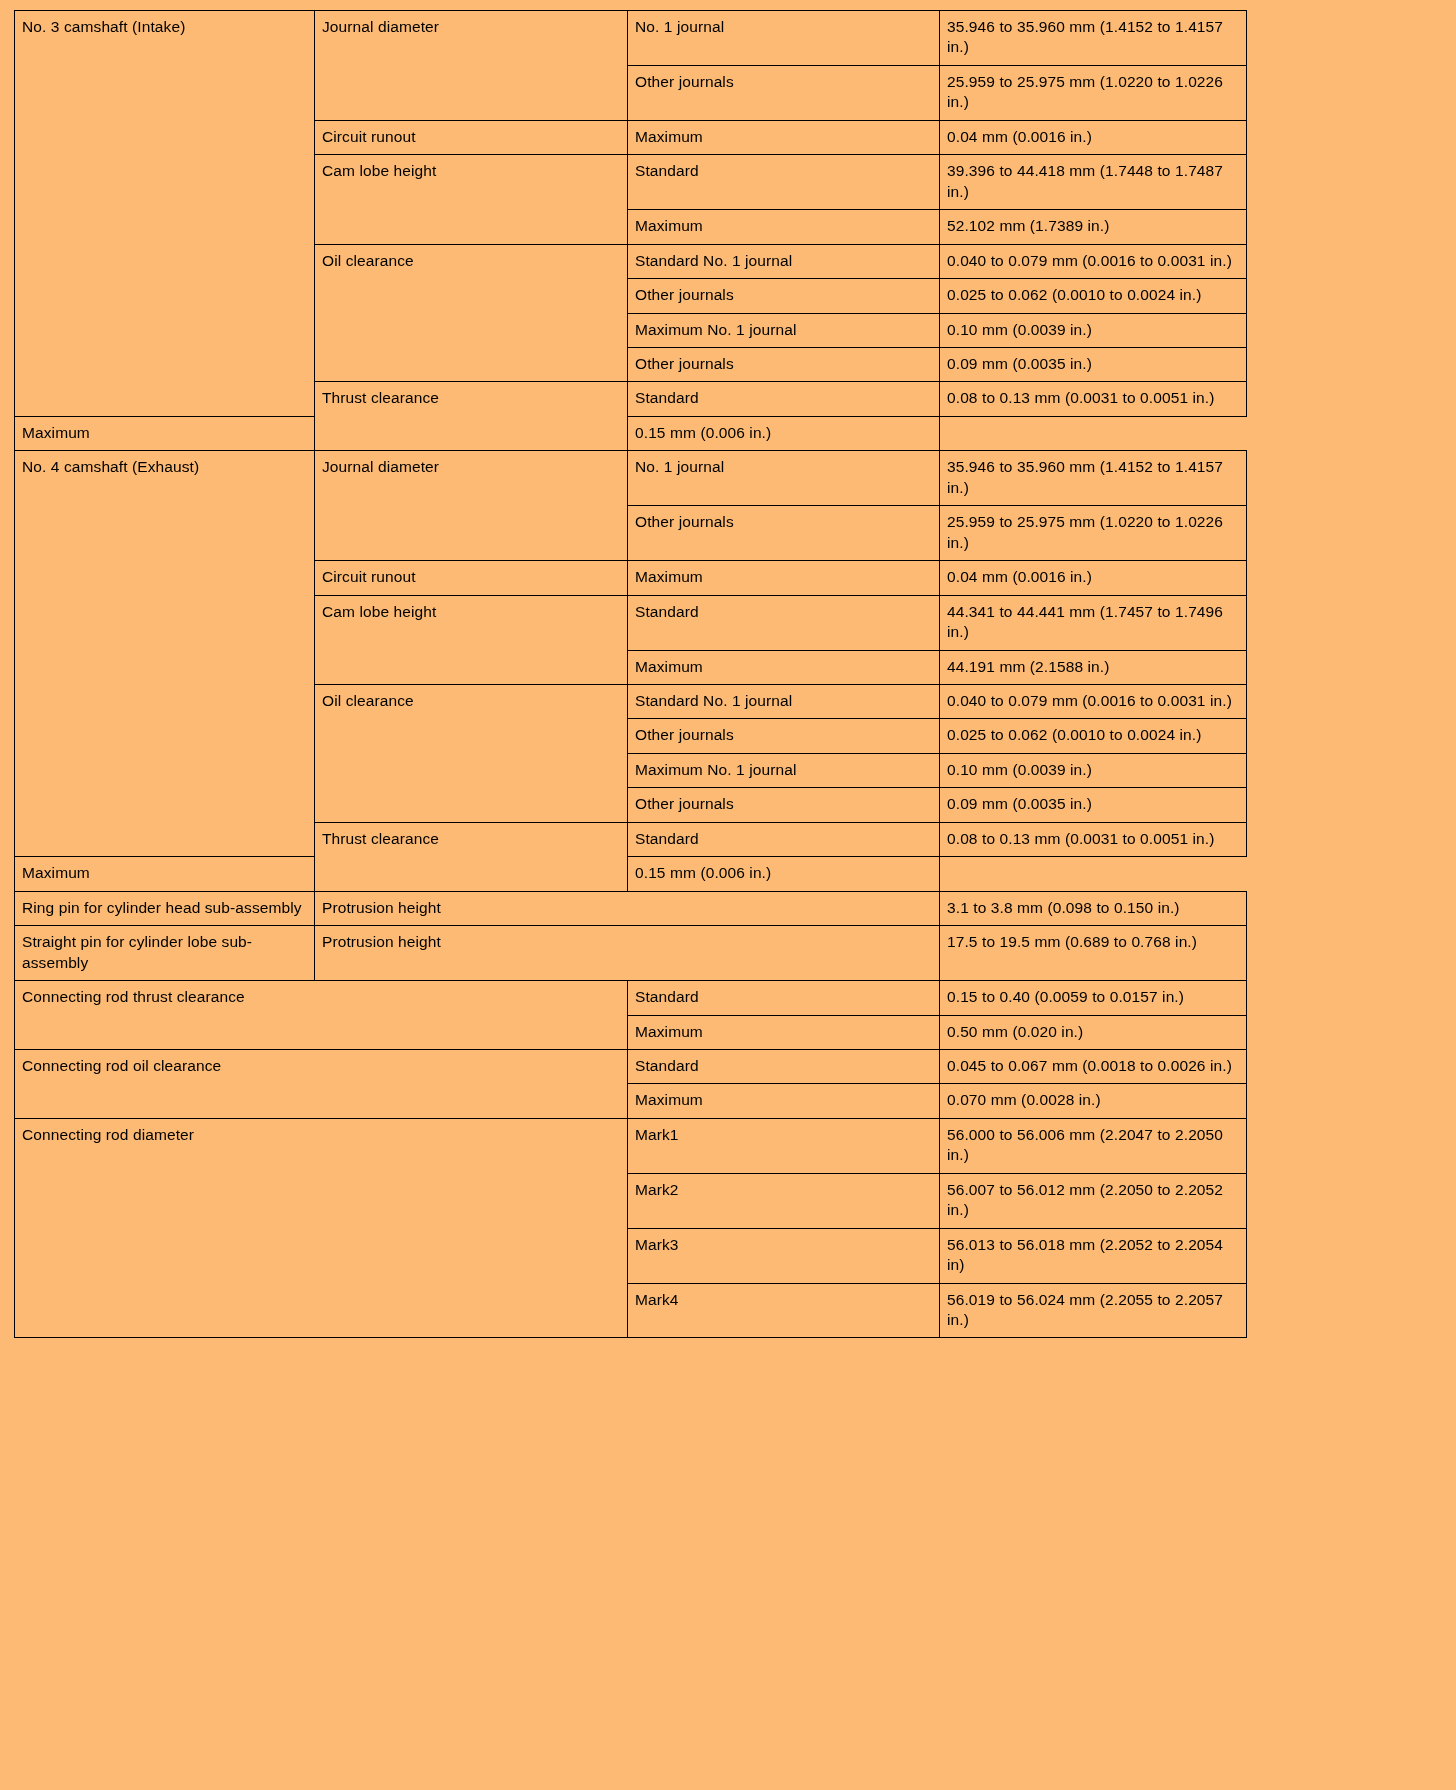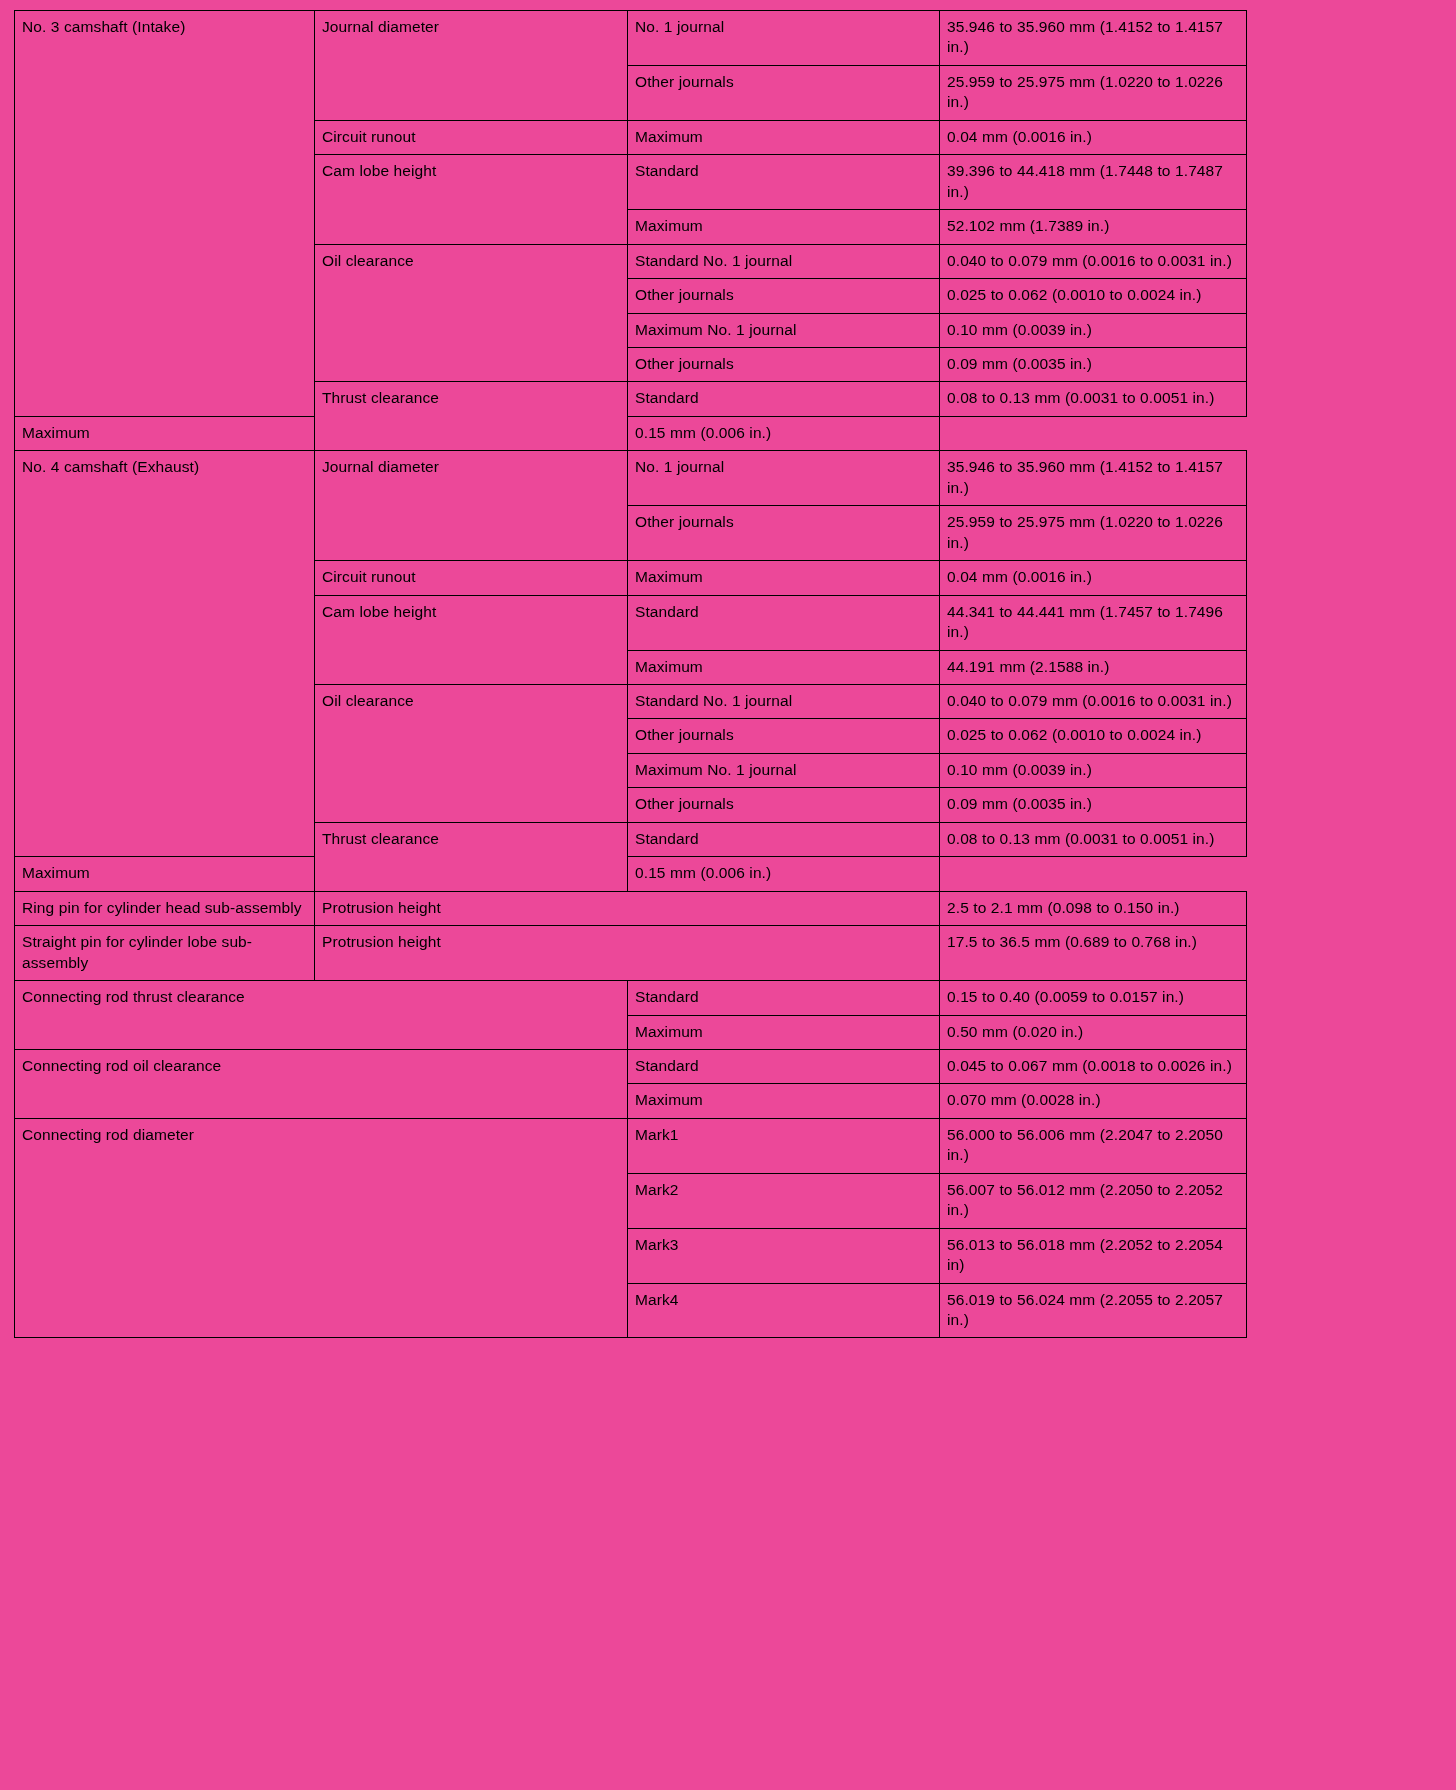--- a/index.html
+++ b/index.html
@@ -10,21 +10,21 @@
   body {
     width: 1456px;
     font-family: "Liberation Sans", sans-serif;
     color: #000000;
   }
   .page {
     width: 1456px;
     min-height: 1790px;
     box-sizing: border-box;
     padding: 10px 12px 10px 14px;
-    background: #ec4899;
+    background: #fdba74;
   }
   table.spec {
     border-collapse: collapse;
     width: 1232px;
     table-layout: fixed;
     margin: 0;
   }
   table.spec td {
     border: 1.6px solid #000000;
     vertical-align: top;
@@ -278,32 +278,32 @@
       </tr>
 
       <tr>
         <td>
             <span class="txt">Ring pin for cylinder head sub-assembly</span>
           </td>
         <td colspan="2">
             <span class="txt">Protrusion height</span>
           </td>
         <td>
-            <span class="txt">2.5 to 2.1 mm (0.098 to 0.150 in.)</span>
+            <span class="txt">3.1 to 3.8 mm (0.098 to 0.150 in.)</span>
           </td>
       </tr>
       <tr>
         <td>
             <span class="txt">Straight pin for cylinder lobe sub-assembly</span>
           </td>
         <td colspan="2">
             <span class="txt">Protrusion height</span>
           </td>
         <td>
-            <span class="txt">17.5 to 36.5 mm (0.689 to 0.768 in.)</span>
+            <span class="txt">17.5 to 19.5 mm (0.689 to 0.768 in.)</span>
           </td>
       </tr>
 
       <tr>
         <td colspan="2" rowspan="2">
             <span class="txt">Connecting rod thrust clearance</span>
           </td>
         <td>
             <span class="txt">Standard</span>
           </td>

